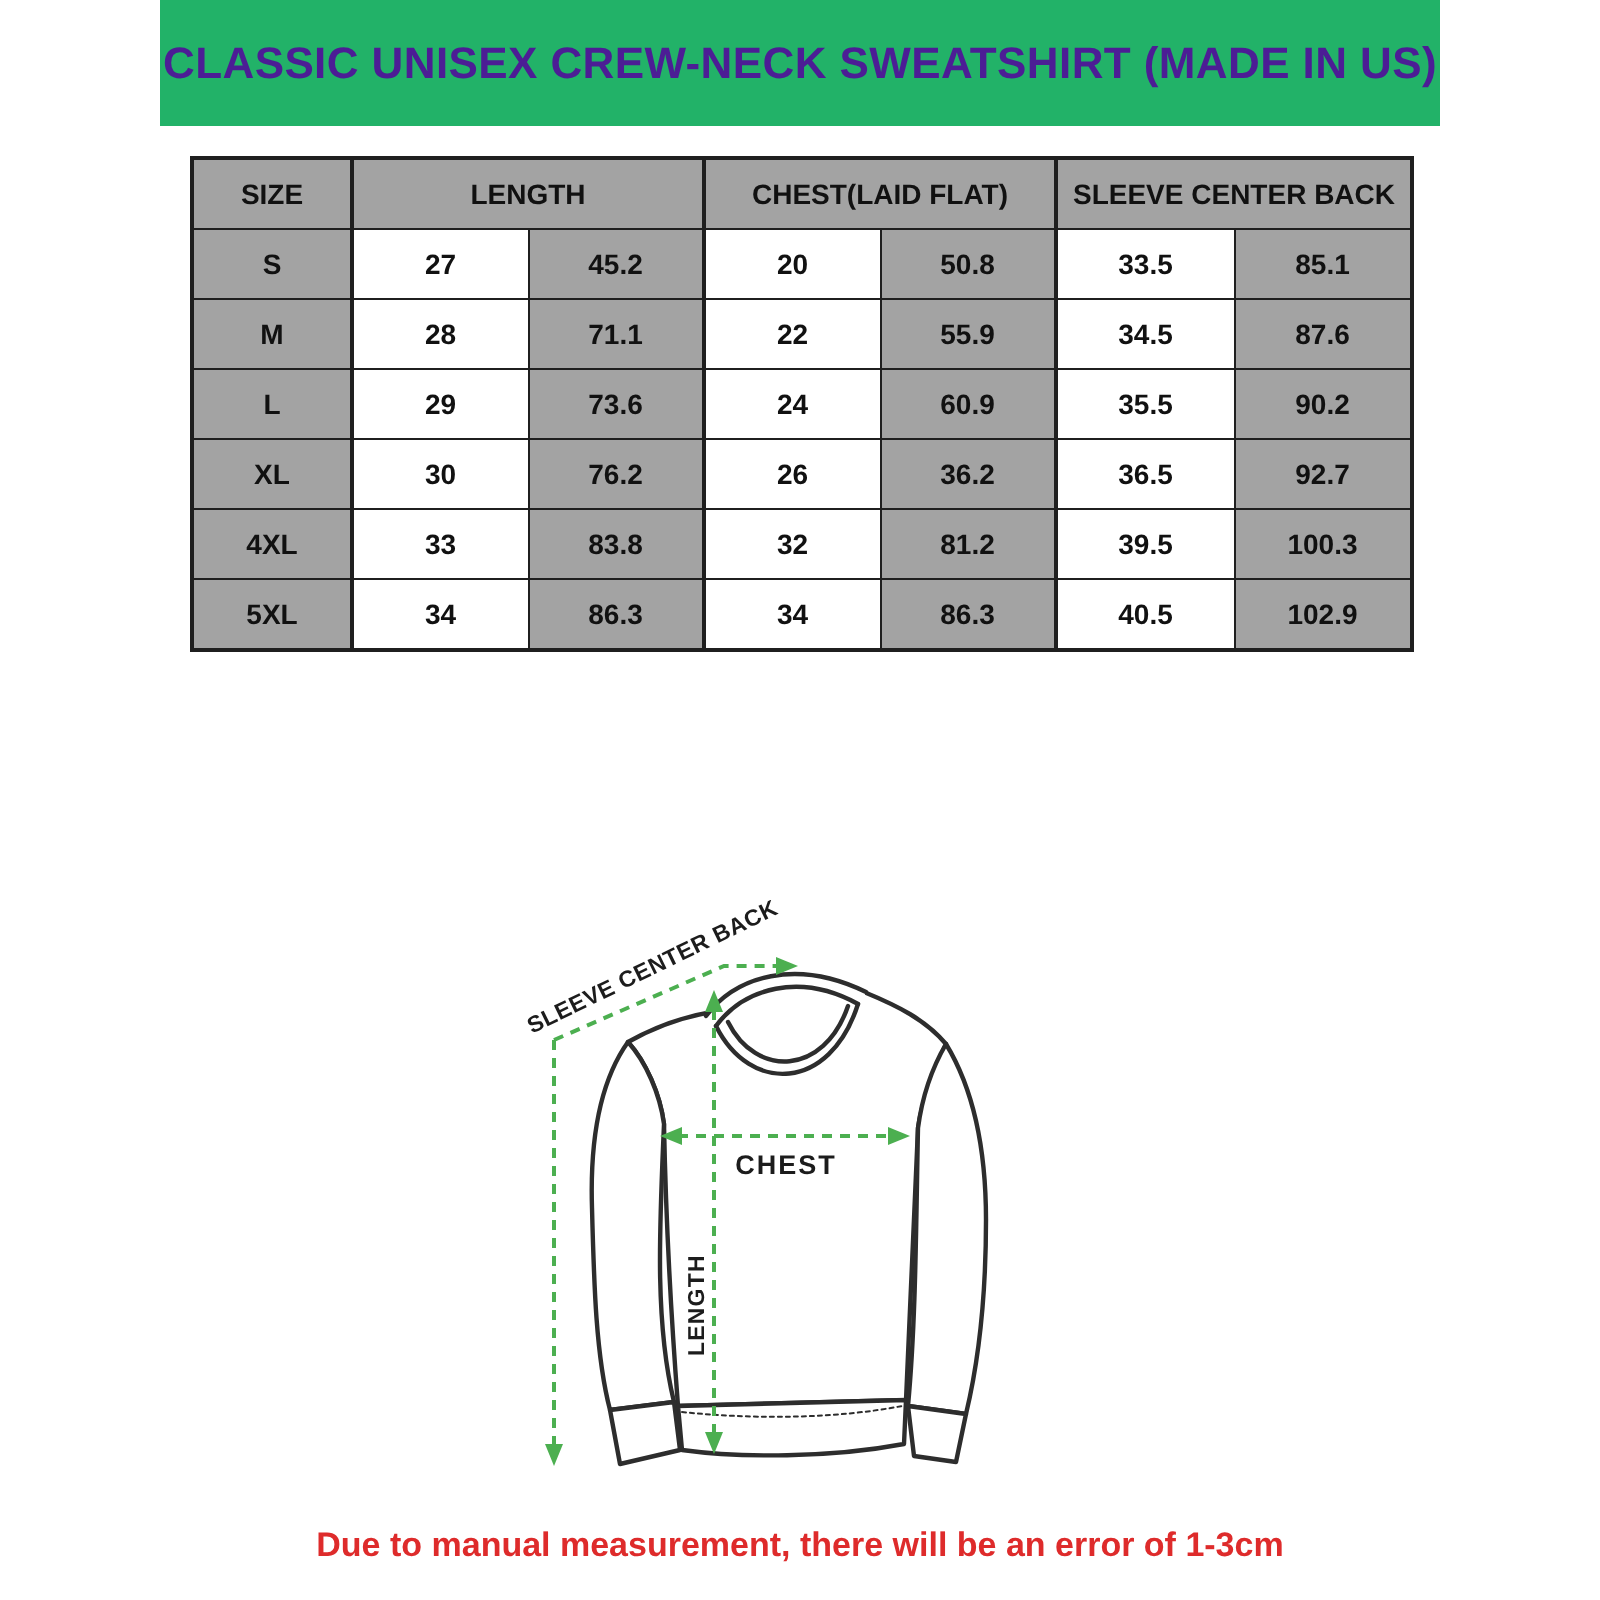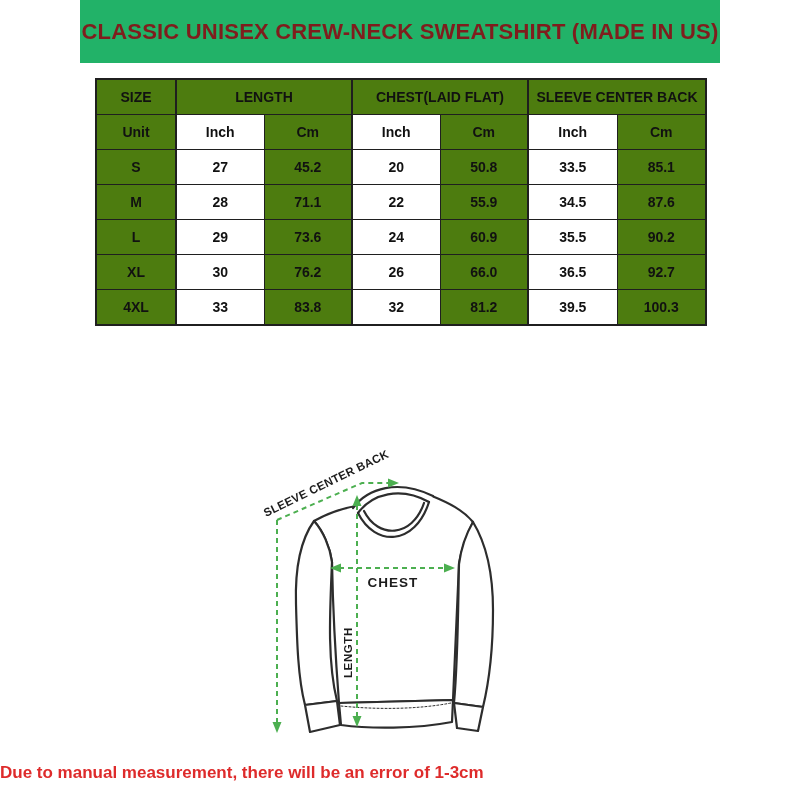--- a/index.html
+++ b/index.html
@@ -4,41 +4,41 @@
 <style>
   html,body { margin:0; padding:0; background:#ffffff; }
   .page {
     position:relative; width:800px; height:800px; background:#ffffff;
     font-family:"Liberation Sans", sans-serif; overflow:hidden;
   }
   .banner {
     position:absolute; left:80px; top:0; width:640px; height:63px;
     background:#22b268; display:flex; align-items:center; justify-content:center;
   }
-  .banner-title { color:#7f1d1d; font-weight:bold; font-size:22px; letter-spacing:0.2px; white-space:nowrap; }
+  .banner-title { color:#4c1d95; font-weight:bold; font-size:22px; letter-spacing:0.2px; white-space:nowrap; }
 
   .size-table {
     position:absolute; left:95px; top:78px; width:610px;
     border-collapse:collapse; table-layout:fixed; border:2px solid #1f1f1f;
   }
   .size-table th, .size-table td {
     border:1px solid #1f1f1f; height:34px; padding:0;
     text-align:center; vertical-align:middle;
     font-weight:bold; font-size:14px; color:#111111; background:#ffffff;
   }
-  .size-table .gray { background:#4d7c0f; }
+  .size-table .gray { background:#a3a3a3; }
   .size-table .gl { border-left-width:2px; }
 
   .diagram { position:absolute; left:250px; top:450px; width:320px; height:310px; }
   .diagram svg { display:block; width:100%; height:100%; }
   .diagram text { font-family:"Liberation Sans", sans-serif; font-weight:bold; fill:#1c1c1c; }
 
   .footer-note {
     position:absolute; left:0; top:763px; width:100%;
-    text-align:left; font-weight:bold; font-size:17px; color:#de2b2b;
+    text-align:center; font-weight:bold; font-size:17px; color:#de2b2b;
   }
 </style>
 </head>
 <body>
 
 <div class="page">
 
   <div class="banner">
     <span class="banner-title">CLASSIC UNISEX CREW-NECK SWEATSHIRT (MADE IN US)</span>
   </div>
@@ -52,29 +52,20 @@
         <col style="width:88px">
         <col style="width:89px">
         <col style="width:89px">
     </colgroup>
     <thead>
       <tr>
         <th class="gray">SIZE</th>
         <th class="gray gl" colspan="2">LENGTH</th>
         <th class="gray gl" colspan="2">CHEST(LAID FLAT)</th>
         <th class="gray gl" colspan="2">SLEEVE CENTER BACK</th>
-      </tr>
-      <tr>
-        <th class="gray">Unit</th>
-        <th class="gl">Inch</th>
-        <th class="gray">Cm</th>
-        <th class="gl">Inch</th>
-        <th class="gray">Cm</th>
-        <th class="gl">Inch</th>
-        <th class="gray">Cm</th>
       </tr>
     </thead>
     <tbody>
       <tr>
         <td class="gray">S</td>
         <td class="gl">27</td>
         <td class="gray">45.2</td>
         <td class="gl">20</td>
         <td class="gray">50.8</td>
         <td class="gl">33.5</td>
@@ -96,32 +87,41 @@
         <td class="gl">24</td>
         <td class="gray">60.9</td>
         <td class="gl">35.5</td>
         <td class="gray">90.2</td>
       </tr>
       <tr>
         <td class="gray">XL</td>
         <td class="gl">30</td>
         <td class="gray">76.2</td>
         <td class="gl">26</td>
-        <td class="gray">66.0</td>
+        <td class="gray">36.2</td>
         <td class="gl">36.5</td>
         <td class="gray">92.7</td>
       </tr>
       <tr>
         <td class="gray">4XL</td>
         <td class="gl">33</td>
         <td class="gray">83.8</td>
         <td class="gl">32</td>
         <td class="gray">81.2</td>
         <td class="gl">39.5</td>
         <td class="gray">100.3</td>
+      </tr>
+      <tr>
+        <td class="gray">5XL</td>
+        <td class="gl">34</td>
+        <td class="gray">86.3</td>
+        <td class="gl">34</td>
+        <td class="gray">86.3</td>
+        <td class="gl">40.5</td>
+        <td class="gray">102.9</td>
       </tr>
     </tbody>
   </table>
 
   <div class="diagram">
     <svg viewBox="250 450 320 310" xmlns="http://www.w3.org/2000/svg">
 
       <g fill="#ffffff" stroke="#2d2d2d" stroke-width="2.2" stroke-linejoin="round" stroke-linecap="round">
         <path d="M 314,521 C 330,512 344,508 356,506 L 432,496 C 449,503 463,510 473,522
                  C 466,537 461,550 459,564 C 457,617 455,663 453,700

